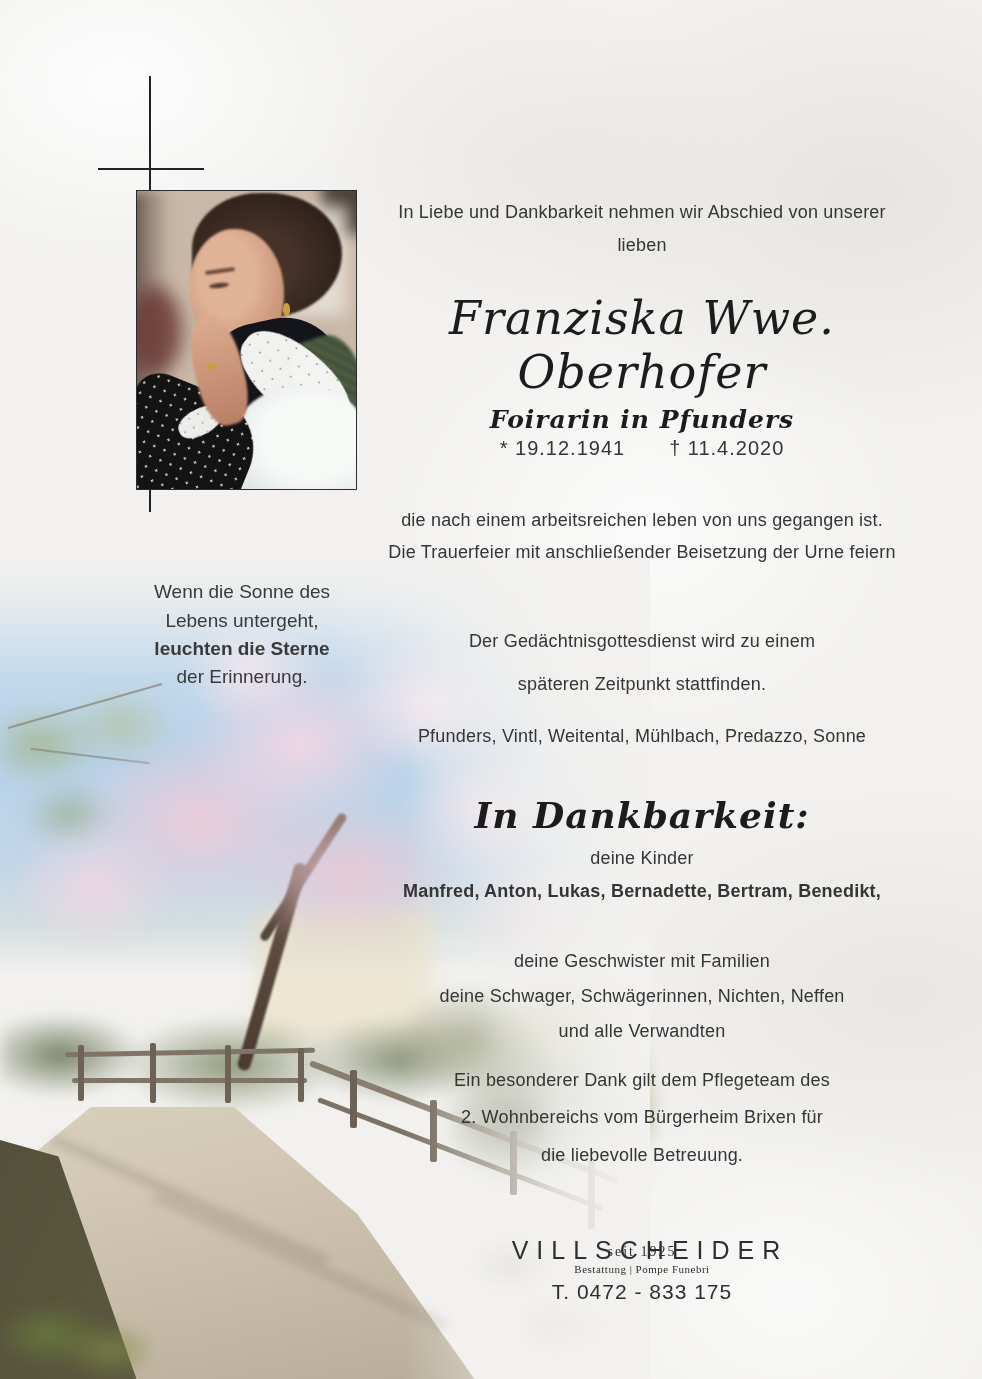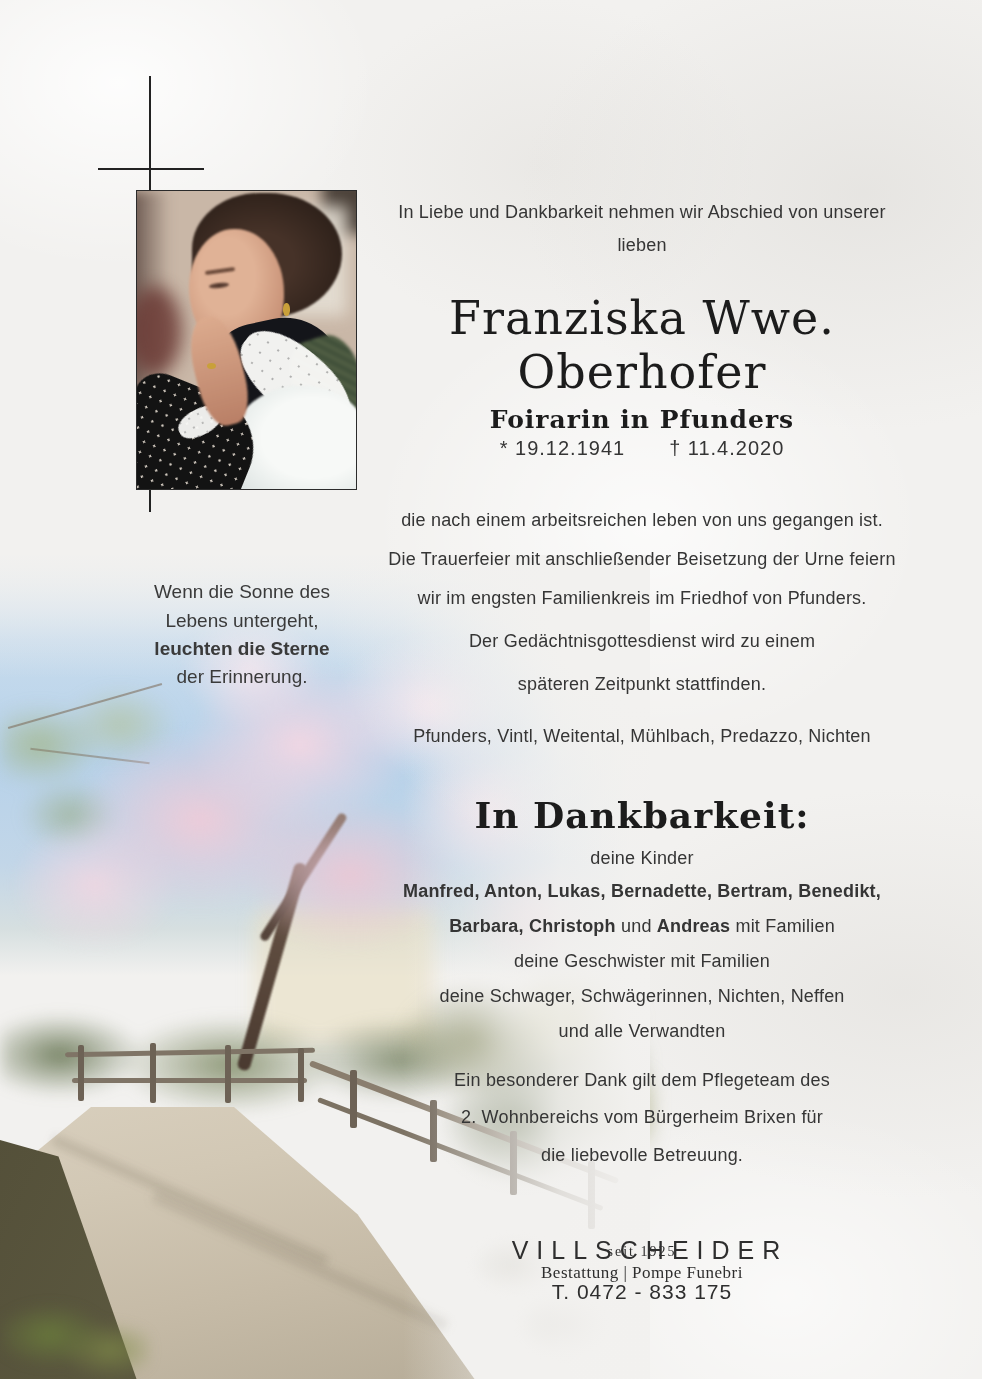--- a/index.html
+++ b/index.html
@@ -111,31 +111,31 @@
     background-color:rgba(248,248,246,.95);
     background-image:radial-gradient(circle 2px at 5px 5px, rgba(90,90,90,.35) 55%, rgba(90,90,90,0) 60%);
     background-size:10px 10px; border-radius:45%; filter:blur(.6px);}
   .p-arm{left:-20px; top:195px; width:135px; height:125px; transform:rotate(22deg);
     background-color:#131313;
     background-image:radial-gradient(circle 2.4px at 5.5px 5.5px, #cfc7bd 50%, rgba(207,199,189,0) 58%);
     background-size:11px 11px; border-radius:20% 45% 10% 10%; filter:blur(.5px);}
   
   .line{position:absolute; left:352px; width:580px; text-align:center; z-index:4;
     font-size:18px; letter-spacing:.2px; color:#353535;}
-  .script{font-family:"DejaVu Serif", serif; color:#1c1c1c; letter-spacing:1px;}
+  .script{font-family:"DejaVu Serif", serif; font-style:italic; color:#1c1c1c; letter-spacing:1px;}
   .name-line{font-size:46px;}
   .geb-line{font-size:31px;}
   .vulgo-line{font-size:25px; font-weight:bold;}
   .dates-line{display:flex; justify-content:center; gap:44px; font-size:20px; letter-spacing:1px;}
   .dank-line{font-size:36px; font-weight:bold;}
   .bold{font-weight:bold;}
   .quote-line{position:absolute; left:122px; width:240px; text-align:center; z-index:4; font-size:19px; color:#3a3a3a;}
   .logo-since{font-family:"Liberation Serif", serif; font-size:14px; letter-spacing:2px; color:#2e2e2e;}
   .logo-name{font-size:25px; letter-spacing:8px; color:#2e2e2e; padding-left:8px;}
-  .logo-sub{font-family:"Liberation Serif", serif; font-size:17px; letter-spacing:.5px; color:#2e2e2e;}
+  .logo-sub{font-family:"Liberation Serif", serif; font-size:11px; letter-spacing:.5px; color:#2e2e2e;}
   .logo-phone{font-size:21px; letter-spacing:1px; color:#2e2e2e;}
 </style>
 </head>
 <body>
 
 <div class="page">
 
   <div class="nature">
     <div class="sky"></div>
     <div class="left-foliage"></div>
@@ -202,37 +202,30 @@
   <div class="line script name-line" style="top:291px;">Franziska Wwe. Oberhofer</div>
   <div class="line script vulgo-line" style="top:405px;">Foirarin in Pfunders</div>
 
   <div class="line dates-line" style="top:437px;">
     <span>* 19.12.1941</span>
     <span>† 11.4.2020</span>
   </div>
 
   <div class="line" style="top:510px;">die nach einem arbeitsreichen leben von uns gegangen ist.</div>
 
-  <div class="line" style="top:542px;margin-top:7px;">Die Trauerfeier mit anschließender Beisetzung der Urne feiern</div>
-  <div class="line" style="top:588px;">wir im engsten Familienkreis im Friedhof von Pfunders.</div>
+  <div class="line" style="top:542px;">Die Trauerfeier mit anschließender Beisetzung der Urne feiern</div>
   <div class="line" style="top:631px;">Der Gedächtnisgottesdienst wird zu einem</div>
   <div class="line" style="top:674px;">späteren Zeitpunkt stattfinden.</div>
 
-  <div class="line" style="top:726px;">Pfunders, Vintl, Weitental, Mühlbach, Predazzo, Nichten</div>
+  <div class="line" style="top:726px;">Pfunders, Vintl, Weitental, Mühlbach, Predazzo, Sonne</div>
 
   <div class="line script dank-line" style="top:794px;">In Dankbarkeit:</div>
 
   <div class="line" style="top:848px;">deine Kinder</div>
   <div class="line bold" style="top:881px;">Manfred, Anton, Lukas, Bernadette, Bertram, Benedikt,</div>
-  <div class="line" style="top:916px;">
-    <span class="bold">Barbara, Christoph</span>
-    <span>und</span>
-    <span class="bold">Andreas</span>
-    <span>mit Familien</span>
-  </div>
   <div class="line" style="top:951px;">deine Geschwister mit Familien</div>
   <div class="line" style="top:986px;">deine Schwager, Schwägerinnen, Nichten, Neffen</div>
   <div class="line" style="top:1021px;">und alle Verwandten</div>
 
   <div class="line" style="top:1070px;">Ein besonderer Dank gilt dem Pflegeteam des</div>
   <div class="line" style="top:1107px;">2. Wohnbereichs vom Bürgerheim Brixen für</div>
   <div class="line" style="top:1145px;">die liebevolle Betreuung.</div>
 
   <div class="line logo-since" style="top:1220px;margin-top:24px;">seit 1925</div>
   <div class="line logo-name" style="top:1236px;">VILLSCHEIDER</div>

